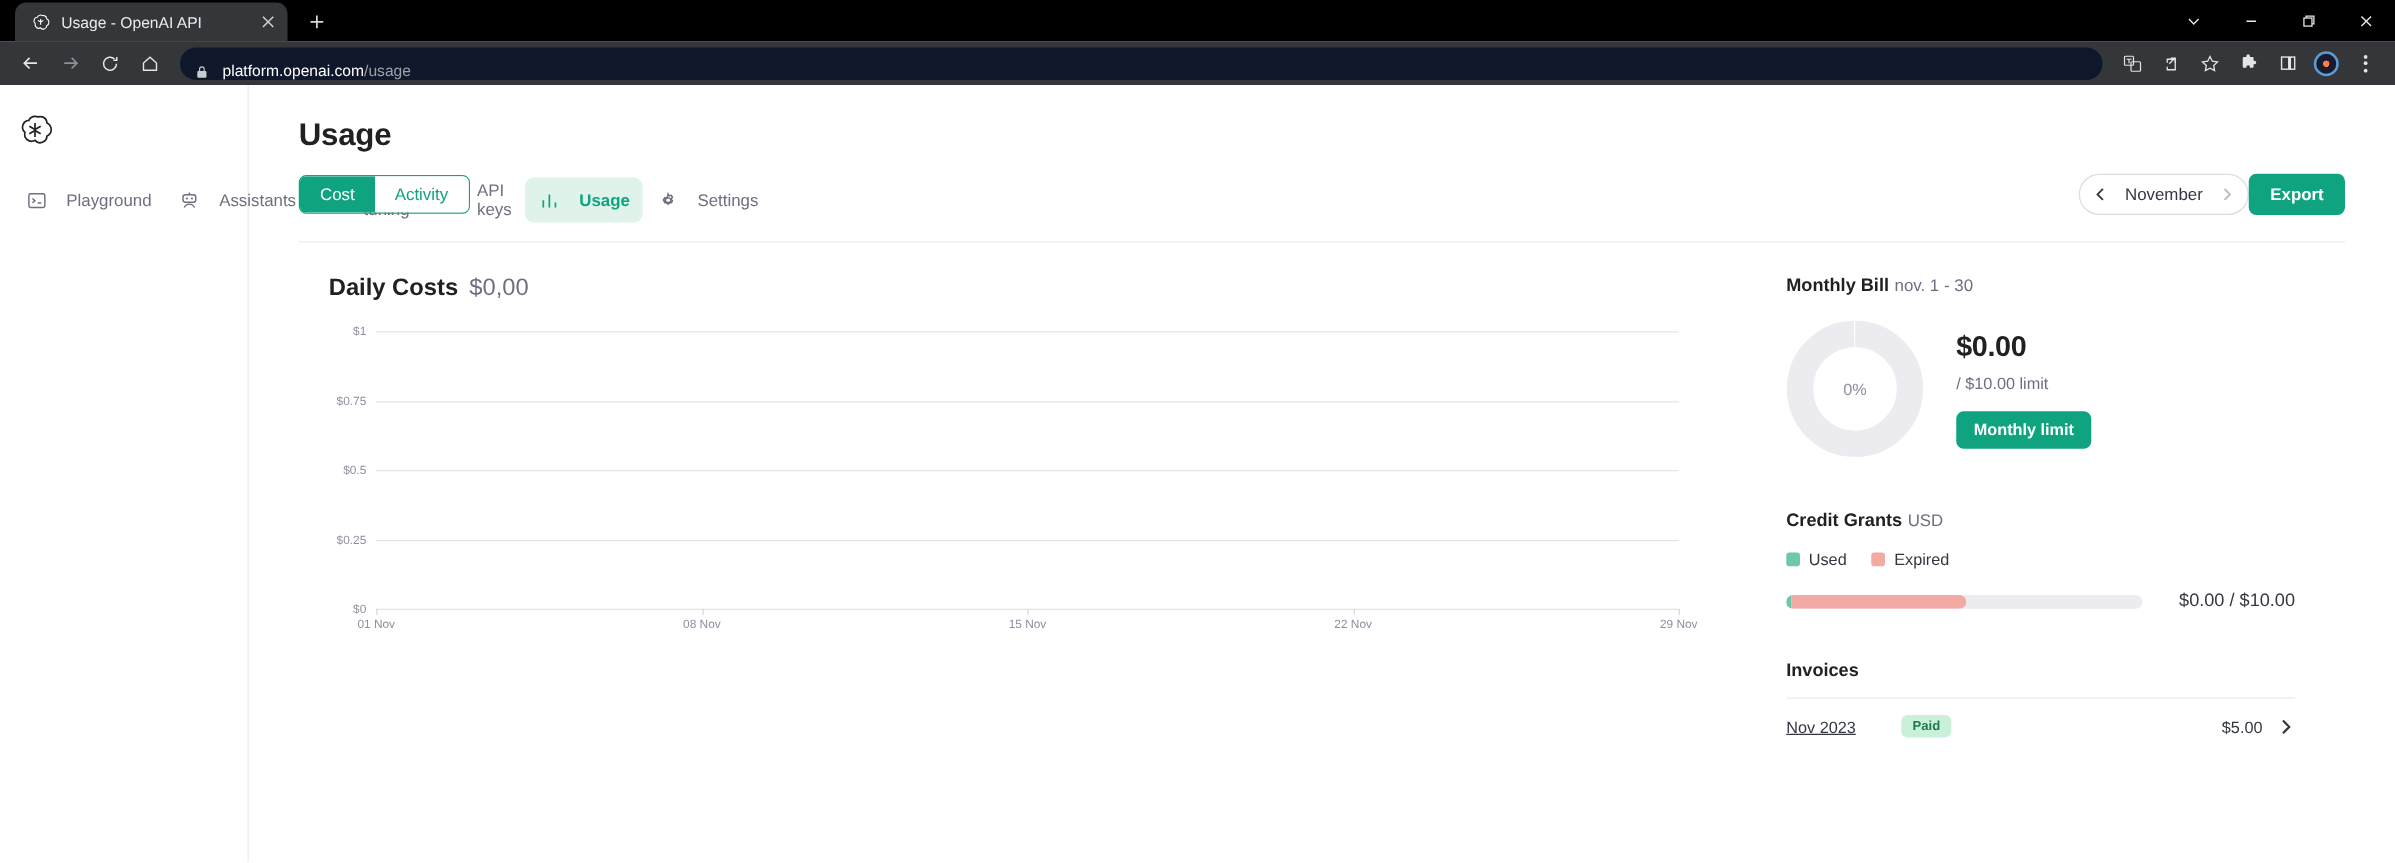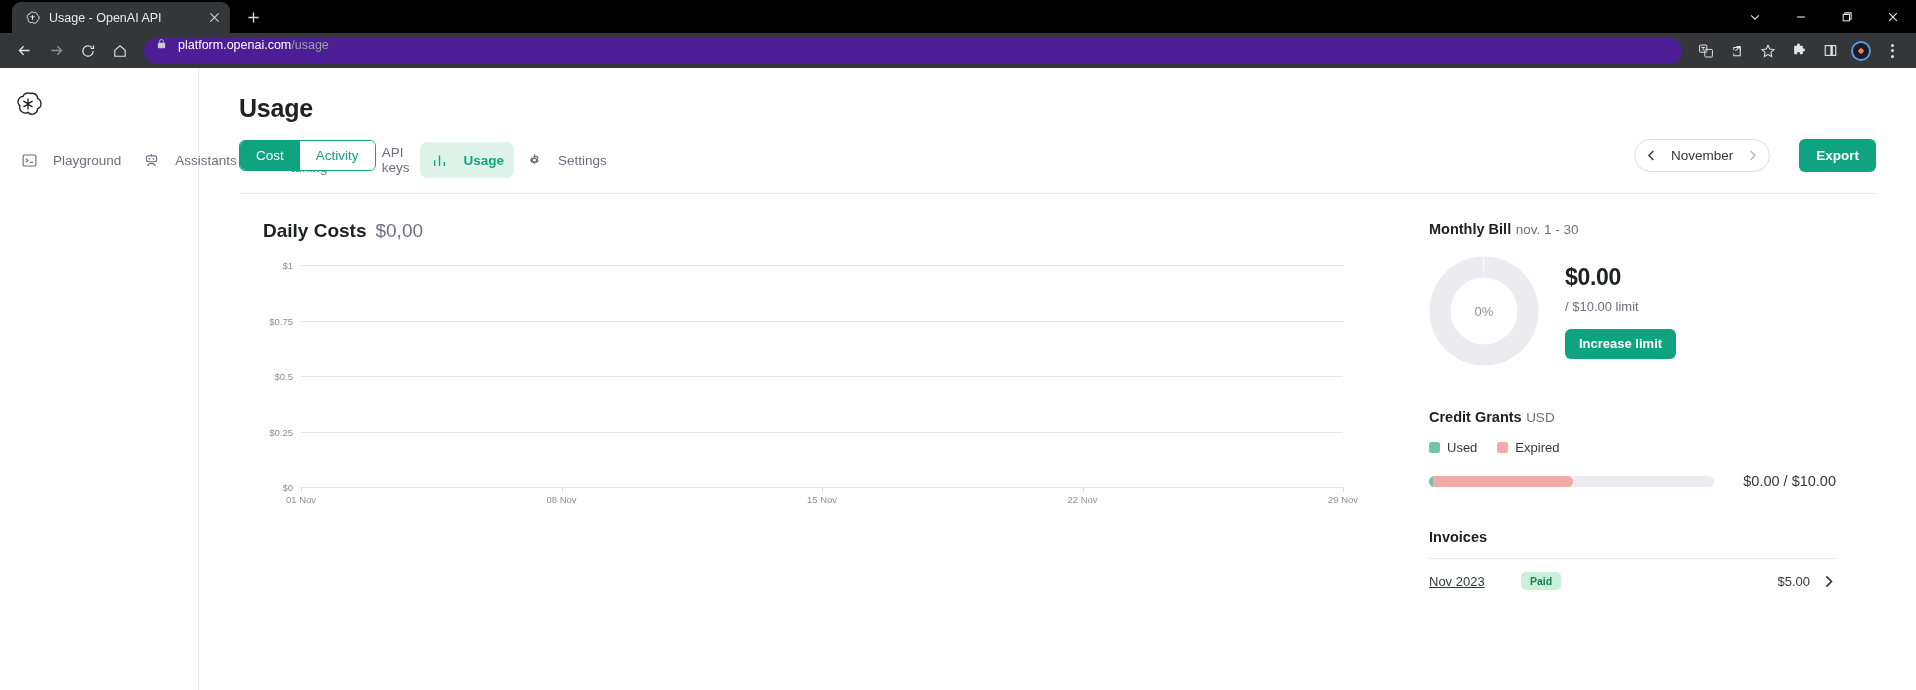--- a/index.html
+++ b/index.html
@@ -37,22 +37,22 @@
   }
   .wc { width:46px; height:33px; display:flex; align-items:center; justify-content:center; color:#e6e8ea; }
 
   .toolbar {
     height:35px; background:#35363a; display:flex; align-items:center;
     padding: 0 9px; gap: 2px; flex: 0 0 35px;
   }
   .tbtn { width:30px; height:30px; display:flex; align-items:center; justify-content:center; color:#e3e5e8; border-radius:50%; flex:0 0 30px; }
   .tbtn.dim { color:#8d9094; }
   .omnibox {
-    flex:1; height:26px; background:#4c1d95; border-radius:13px; margin: 0 7px;
-    display:flex; align-items:flex-start; padding: 0 12px; gap: 10px; min-width:0;
+    flex:1; height:26px; background:#0f172a; border-radius:13px; margin: 0 7px;
+    display:flex; align-items:flex-end; padding: 0 12px; gap: 10px; min-width:0;
   }
   .lock { width:12px; height:12px; flex:0 0 12px; color:#c9cccf; display:flex; align-items:center; }
   .url { font-size:12.5px; color:#ffffff; white-space:nowrap; overflow:hidden; text-overflow:ellipsis; }
   .url .path { color:#9aa0a6; }
   .tb-right { display:flex; align-items:center; gap:1px; }
   .avatar-btn {
     width:20px; height:20px; border-radius:50%;
     background: radial-gradient(circle at 50% 50%, #ff7a45 0 22%, #1a1a2e 24% 100%);
     border: 2px solid #5b9bd5; flex:0 0 20px;
   }
@@ -86,21 +86,21 @@
   .header-row { display:flex; align-items:center; margin-top: 16px; }
   .seg {
     display:inline-flex; border:1px solid #10a37f; border-radius:6px; overflow:hidden; height:31px;
   }
   .seg .sitem {
     padding: 0 16px; display:flex; align-items:center; font-size:13.5px;
     color:#10a37f; background:#ffffff;
   }
   .seg .sitem.on { background:#10a37f; color:#ffffff; }
 
-  .header-right { margin-left:auto; display:flex; align-items:center; gap: 29px; }
+  .header-right { margin-left:auto; display:flex; align-items:center; gap: 0; }
   .monthsel {
     height:33px; border:1px solid #dcdce2; border-radius:17px; display:flex;
     align-items:center; padding: 0 9px; gap: 12px; background:#fff;
   }
   .monthsel .mlabel { font-size:13.5px; color:#353740; }
   .chev { width:15px; height:15px; display:flex; align-items:center; justify-content:center; color:#353740; }
   .chev.off { color:#b9bac1; }
   .export-btn {
     height:33px; background:#10a37f; color:#fff; border-radius:6px;
     display:flex; align-items:center; padding: 0 17px; font-size:13.5px; font-weight:600;
@@ -465,21 +465,21 @@
               <div class="bill-row">
                 <div class="donut">
                   <svg width="110" height="110" viewBox="0 0 110 110">
                     <circle cx="55" cy="55" r="44" fill="none" stroke="#ebebf0" stroke-width="21" stroke-dasharray="275 1.4" transform="rotate(-89.7 55 55)" stroke-linecap="butt"></circle>
                   </svg>
                   <div class="dpct">0%</div>
                 </div>
                 <div class="bill-right">
                   <div class="bill-amt">$0.00</div>
                   <div class="bill-limit">/ $10.00 limit</div>
-                  <div class="inc-btn">Increase limit</div>
+                  <div class="inc-btn">Monthly limit</div>
                 </div>
               </div>
             </div>
 
             <div class="credits">
               <div>
                 <span class="rsec-title">Credit Grants</span>
                 <span class="rsec-sub">USD</span>
               </div>
               <div class="legend">

